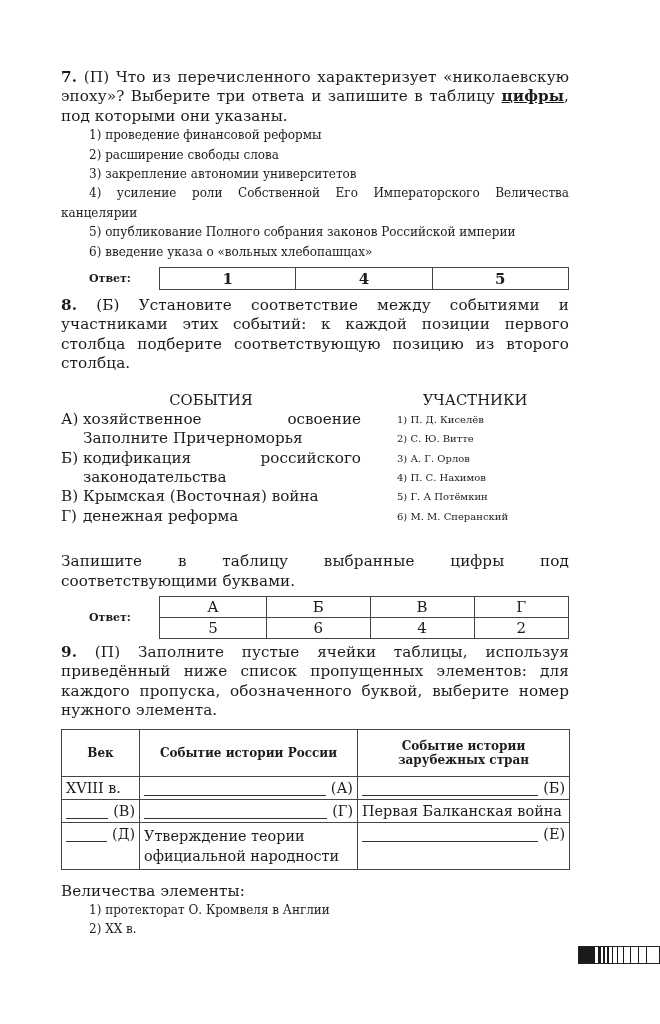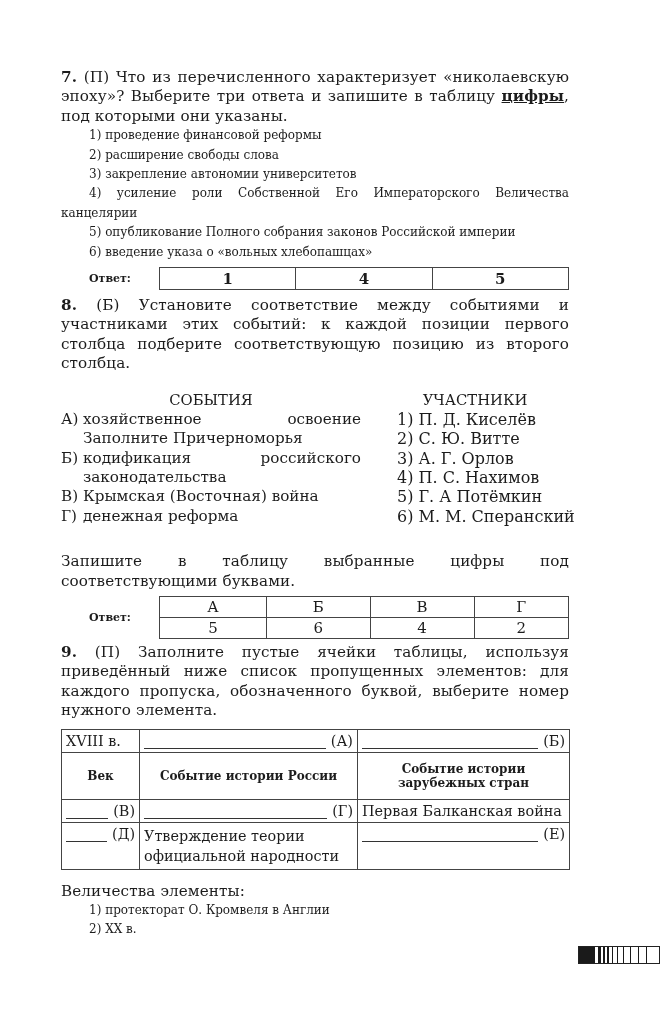--- a/index.html
+++ b/index.html
@@ -20,21 +20,21 @@
   table.ans.one td { font-weight: bold; }
   table.ans.two td { height: 20px; }
   .match { display: flex; margin-top: 16px; }
   .col-l { width: 300px; }
   .col-r { width: 208px; padding-left: 0; }
   .col-head { text-align: center; font-size: 14.8px; line-height: 20px; }
   .col-r .col-head { text-align: center; padding-left: 20px; }
   .mi { font-size: 15.2px; line-height: 19.4px; display: flex; }
   .mi .k { width: 22px; flex: none; }
   .mi .t { flex: 1; text-align: justify; }
-  .rr { font-size: 16px; line-height: 19.4px; padding-left: 36px; white-space: nowrap; }
+  .rr { font-size: 10px; line-height: 19.4px; padding-left: 36px; white-space: nowrap; }
   table.hist { border-collapse: collapse; width: 509px; margin-top: 8px; font-size: 14.4px; }
   table.hist td, table.hist th { border: 1.2px solid #444; padding: 3px 4px; vertical-align: top; }
   table.hist th { font-weight: bold; font-size: 12px; text-align: center; vertical-align: middle; height: 40px; }
   .blank { display: inline-block; border-bottom: 1px solid #333; height: 14px; vertical-align: baseline; }
   .cell-fill { display: flex; align-items: flex-end; white-space: nowrap; }
   .cell-fill .blank { flex: 1; margin-right: 5px; }
   .pagenum { position: absolute; left: 545px; top: 947px; font-family: "Liberation Sans", sans-serif; font-size: 14px; color: #222; margin-left: 47px; }
   .bar { position: absolute; left: 578px; top: 946px; width: 82px; height: 18px; display: flex; border: 1px solid #222; box-sizing: border-box; }
   .bar span { display: block; height: 100%; }
 </style>
@@ -122,38 +122,38 @@
   <section style="">
     <p class="p"><span class="num">9.</span> <span>(П)</span><span> Заполните пустые ячейки таблицы, используя приведённый ниже список пропущенных элементов: для каждого пропуска, обозначенного буквой, выберите номер нужного элемента.</span></p>
     <table class="hist">
       <colgroup>
           <col style="width:78px">
           <col style="width:218px">
           <col>
         </colgroup>
       <tbody>
           <tr>
-        <td>XVIII в.</td>
-        <td>
-              <div class="cell-fill">
-                <span class="blank"></span>
-                <span>(А)</span>
-              </div>
-            </td>
-        <td>
-              <div class="cell-fill">
-                <span class="blank"></span>
-                <span>(Б)</span>
-              </div>
-            </td>
-      </tr>
-      <tr>
         <th>Век</th>
         <th>Событие истории России</th>
         <th><span style="display:inline-block;width:140px;">Событие истории зарубежных стран</span></th>
+      </tr>
+      <tr>
+        <td>XVIII в.</td>
+        <td>
+              <div class="cell-fill">
+                <span class="blank"></span>
+                <span>(А)</span>
+              </div>
+            </td>
+        <td>
+              <div class="cell-fill">
+                <span class="blank"></span>
+                <span>(Б)</span>
+              </div>
+            </td>
       </tr>
       <tr>
         <td>
               <div class="cell-fill">
                 <span class="blank"></span>
                 <span>(В)</span>
               </div>
             </td>
         <td>
               <div class="cell-fill">

